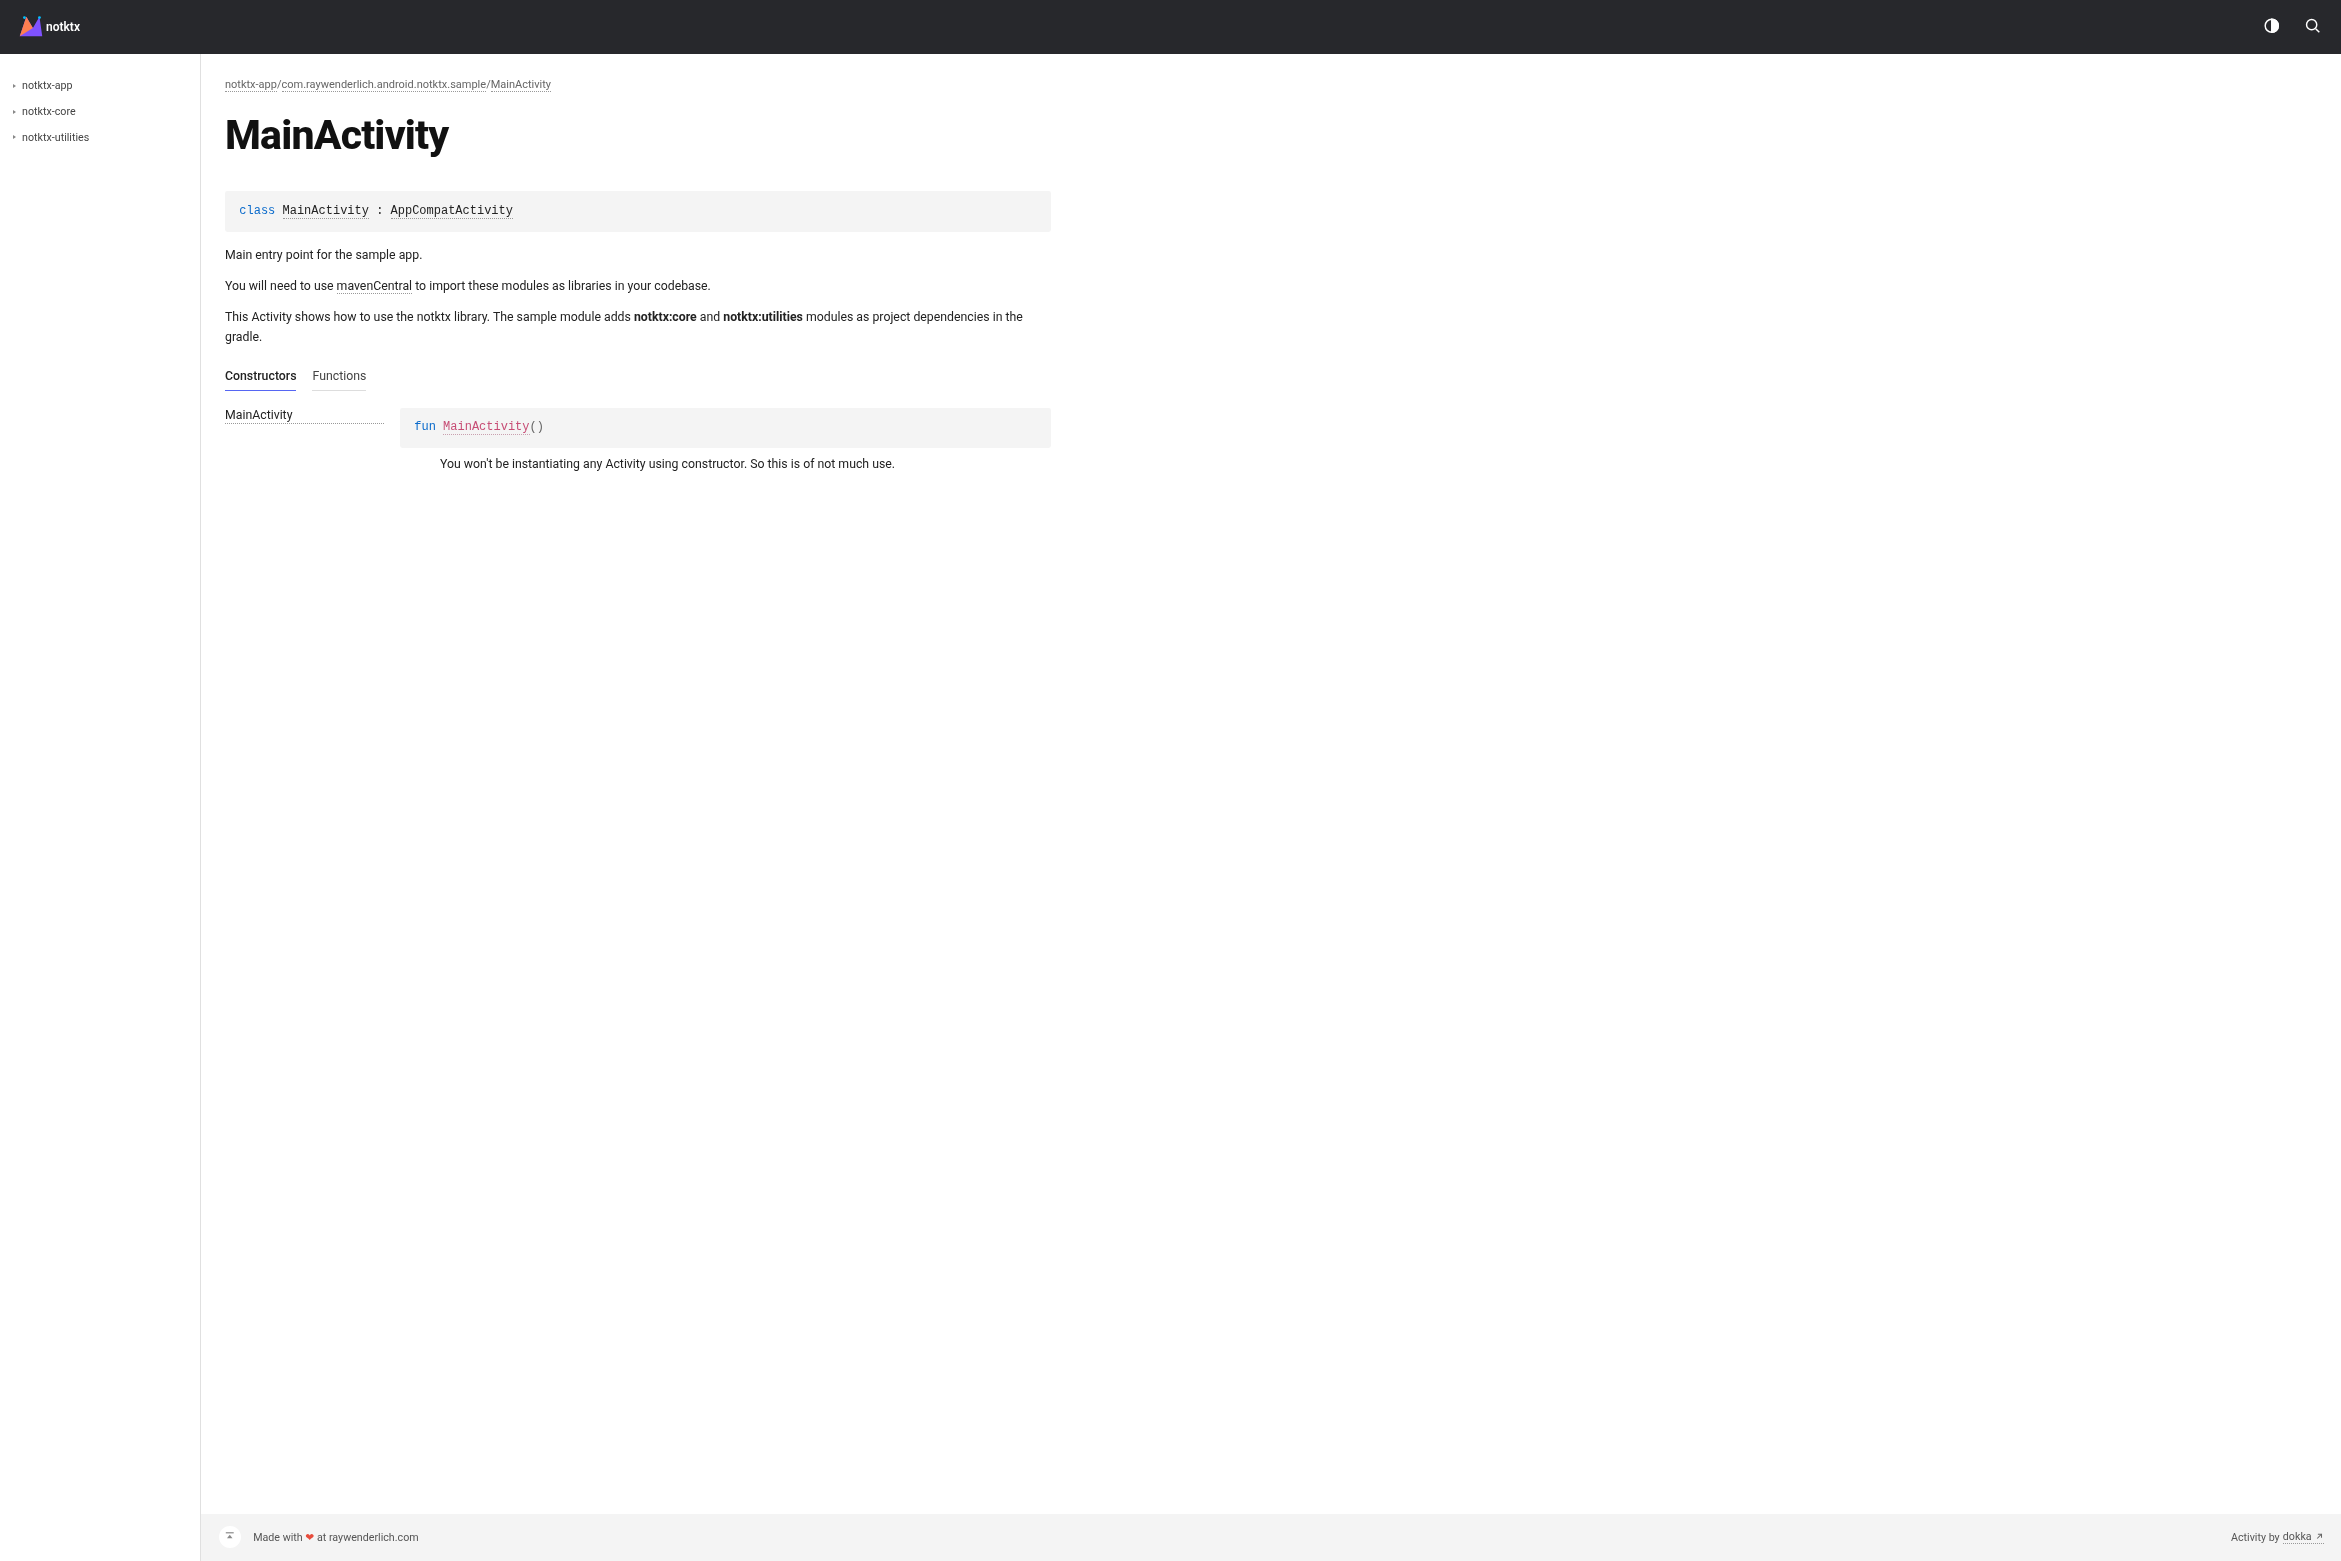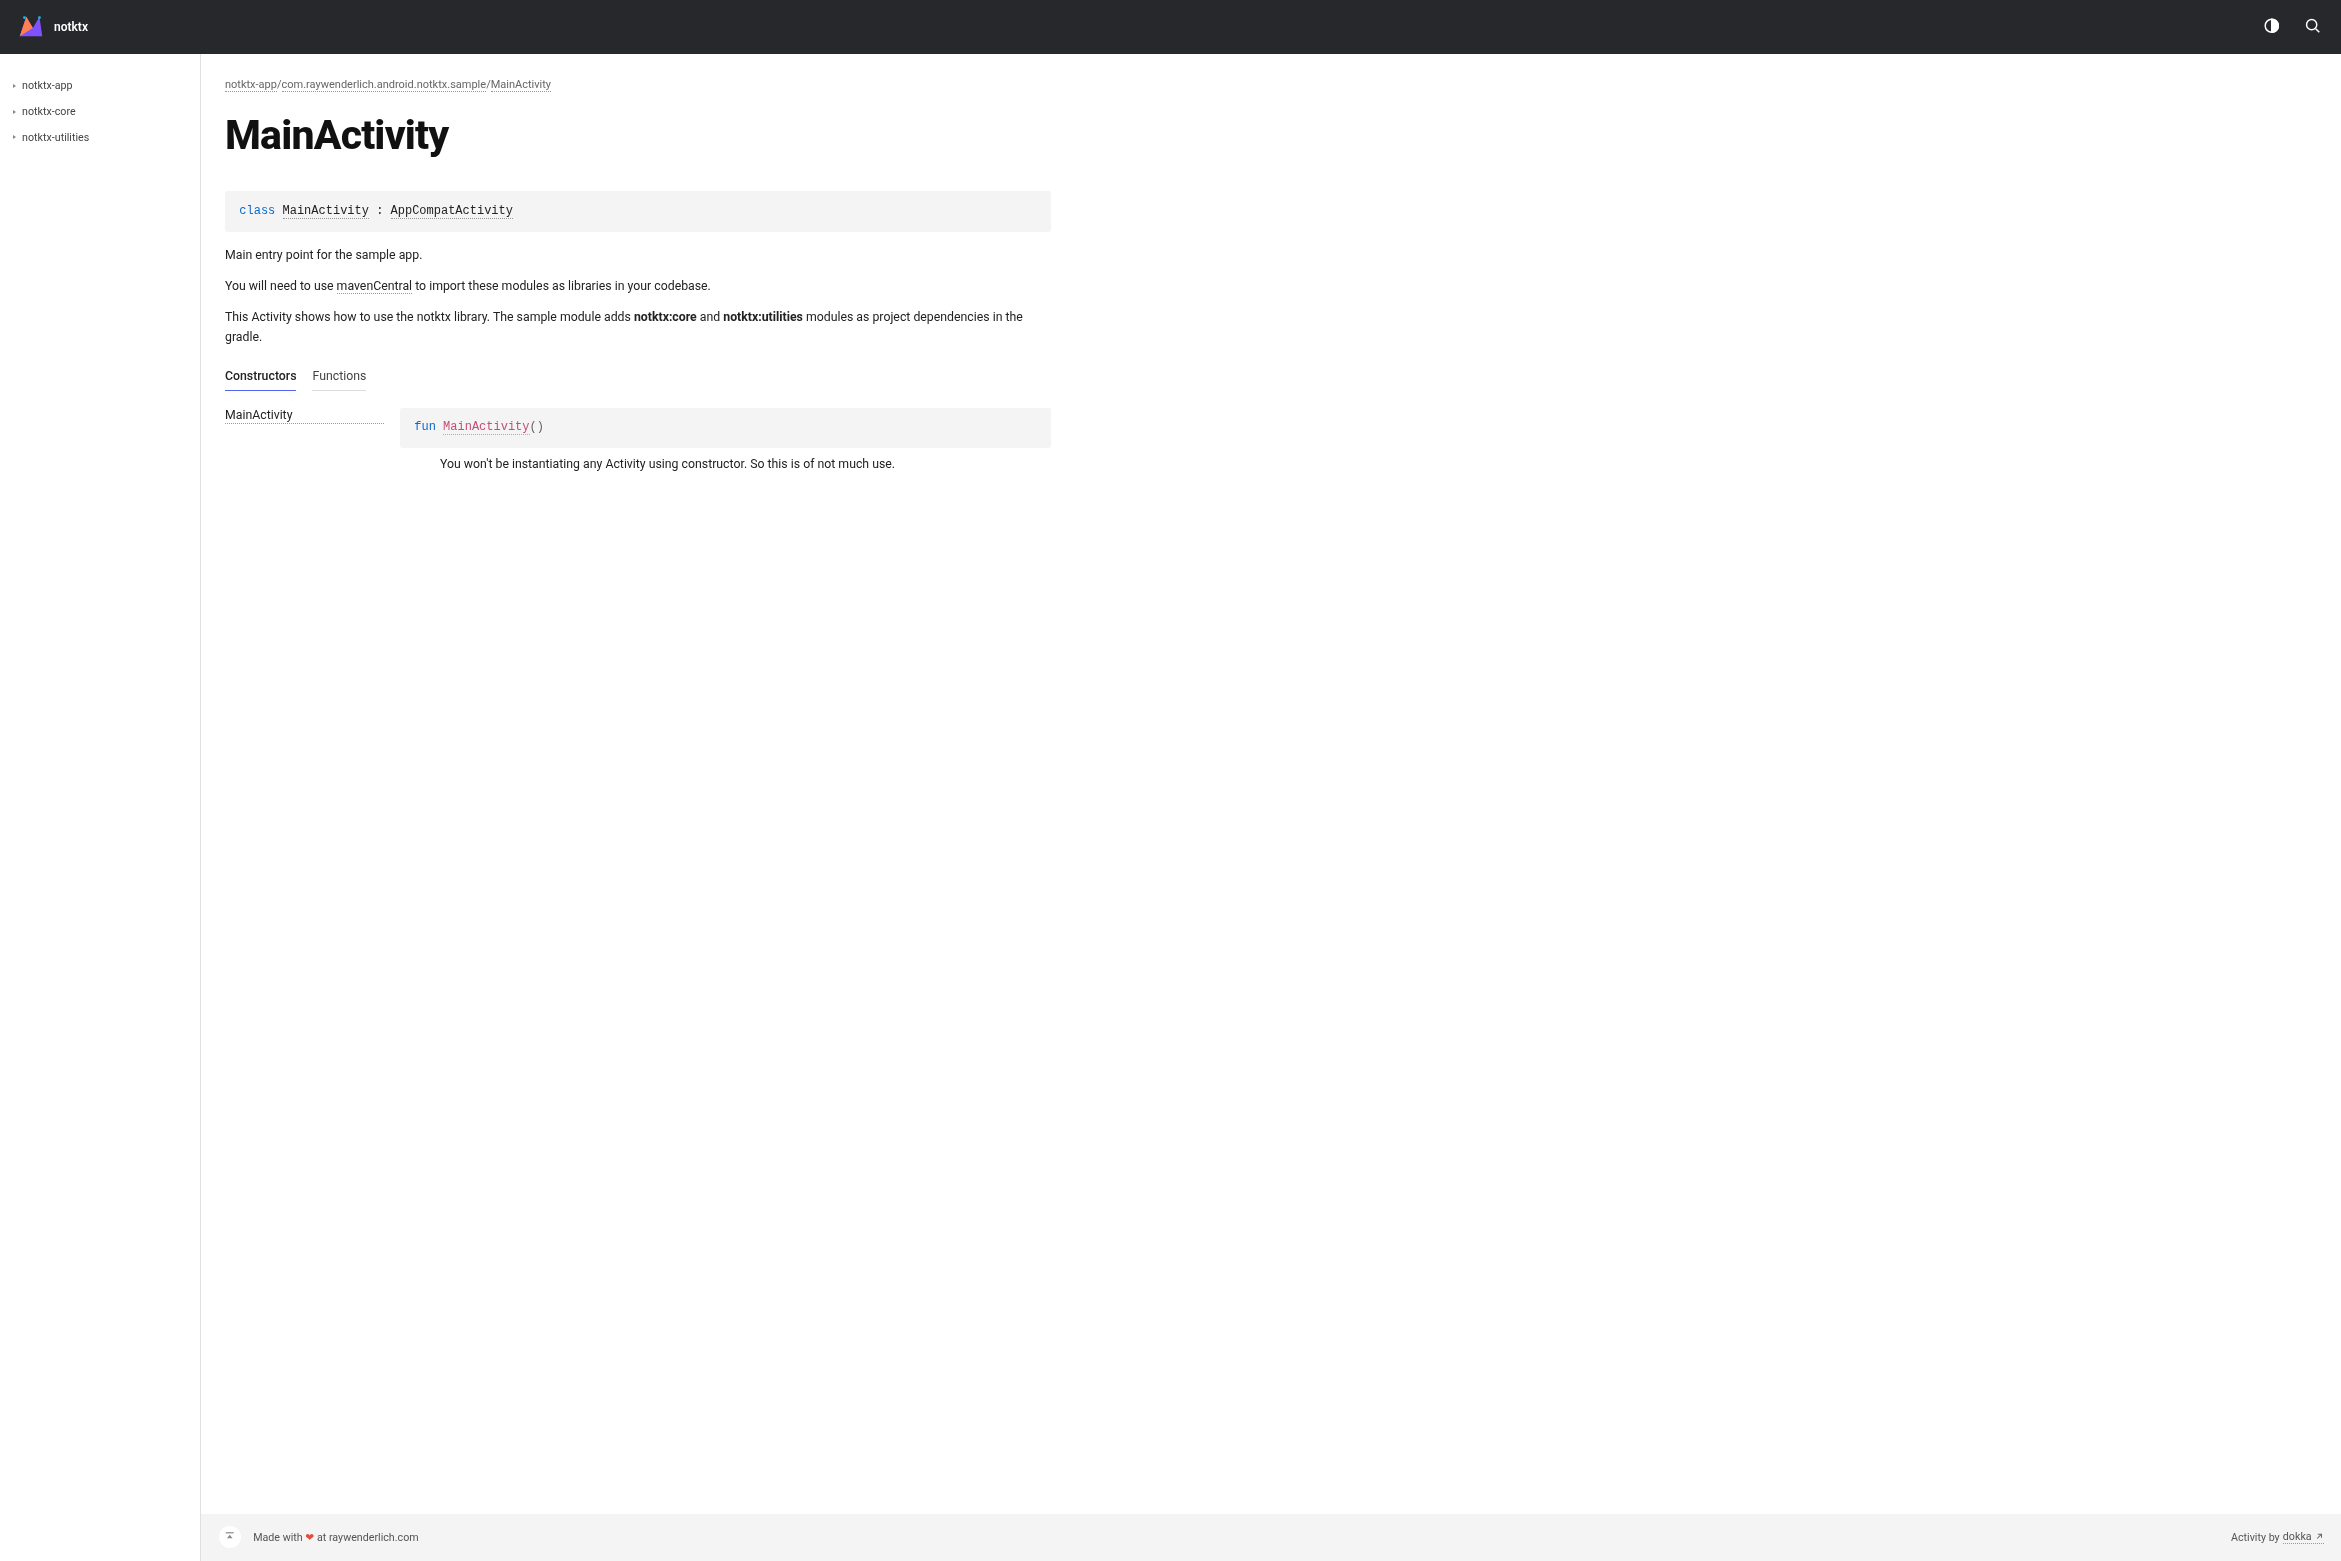--- a/index.html
+++ b/index.html
@@ -16,21 +16,20 @@
       background: #27282c;
       height: 54px;
       display: flex;
       align-items: center;
       justify-content: space-between;
       padding: 0 16px;
     }
     .header-left {
       display: flex;
       align-items: center;
-      gap: 8px;
     }
     .logo {
       width: 30px;
       height: 30px;
     }
     .logo-text {
       color: #fff;
       font-weight: 600;
       font-size: 12px;
     }

